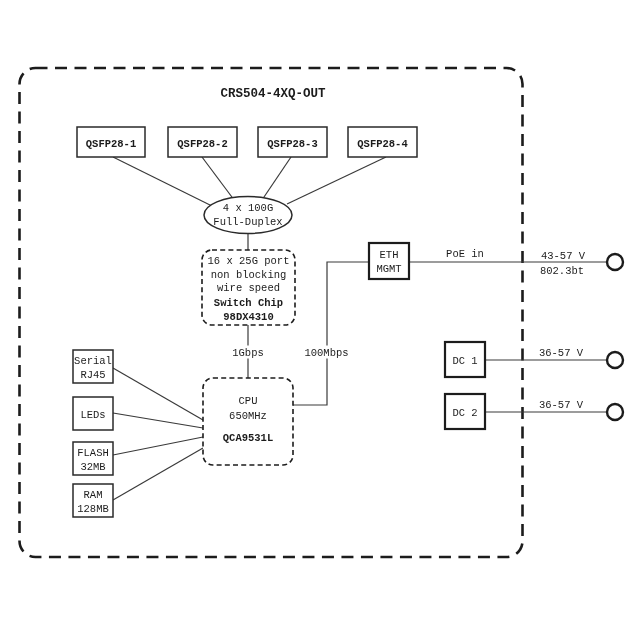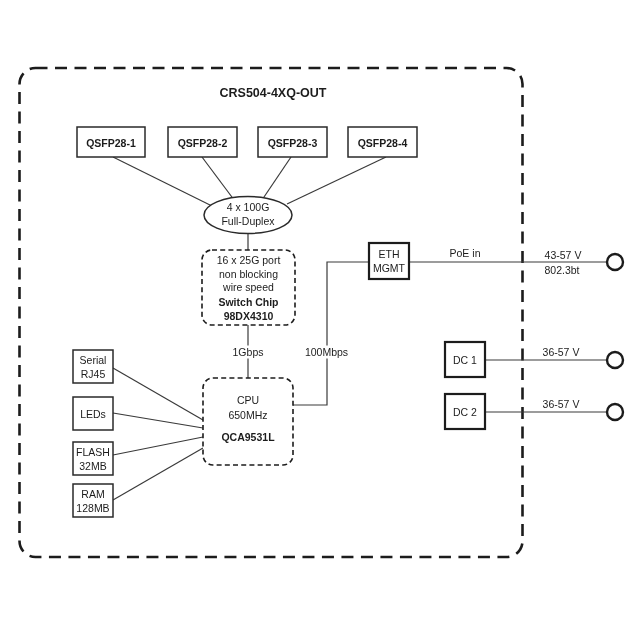--- a/index.html
+++ b/index.html
@@ -1,20 +1,20 @@
 <!DOCTYPE html>
 <html><head>
 <meta charset="utf-8">
 <style>
   html, body { margin: 0; padding: 0; background: #ffffff; }
   .stage {
     position: relative;
     width: 630px; height: 630px;
     background: #ffffff;
-    font-family: Liberation Sans, sans-serif;
+    font-family: Liberation Mono, monospace;
   }
   svg { display: block; }
   .box      { fill: #ffffff; stroke: #2a2a2a; stroke-width: 1.5; }
   .boxthick { fill: #ffffff; stroke: #1c1c1c; stroke-width: 2.2; }
   .dashbox  { fill: #ffffff; stroke: #1c1c1c; stroke-width: 1.6; stroke-dasharray: 5 3.2; }
   .encl     { fill: none; stroke: #1c1c1c; stroke-width: 2.6; stroke-dasharray: 12 7.5; }
   .wire     { stroke: #3a3a3a; stroke-width: 1.2; fill: none; }
   .term     { fill: #ffffff; stroke: #1c1c1c; stroke-width: 2.4; }
   .lblbg    { fill: #ffffff; }
   text { fill: #1c1c1c; font-size: 10.5px; text-anchor: middle; }

